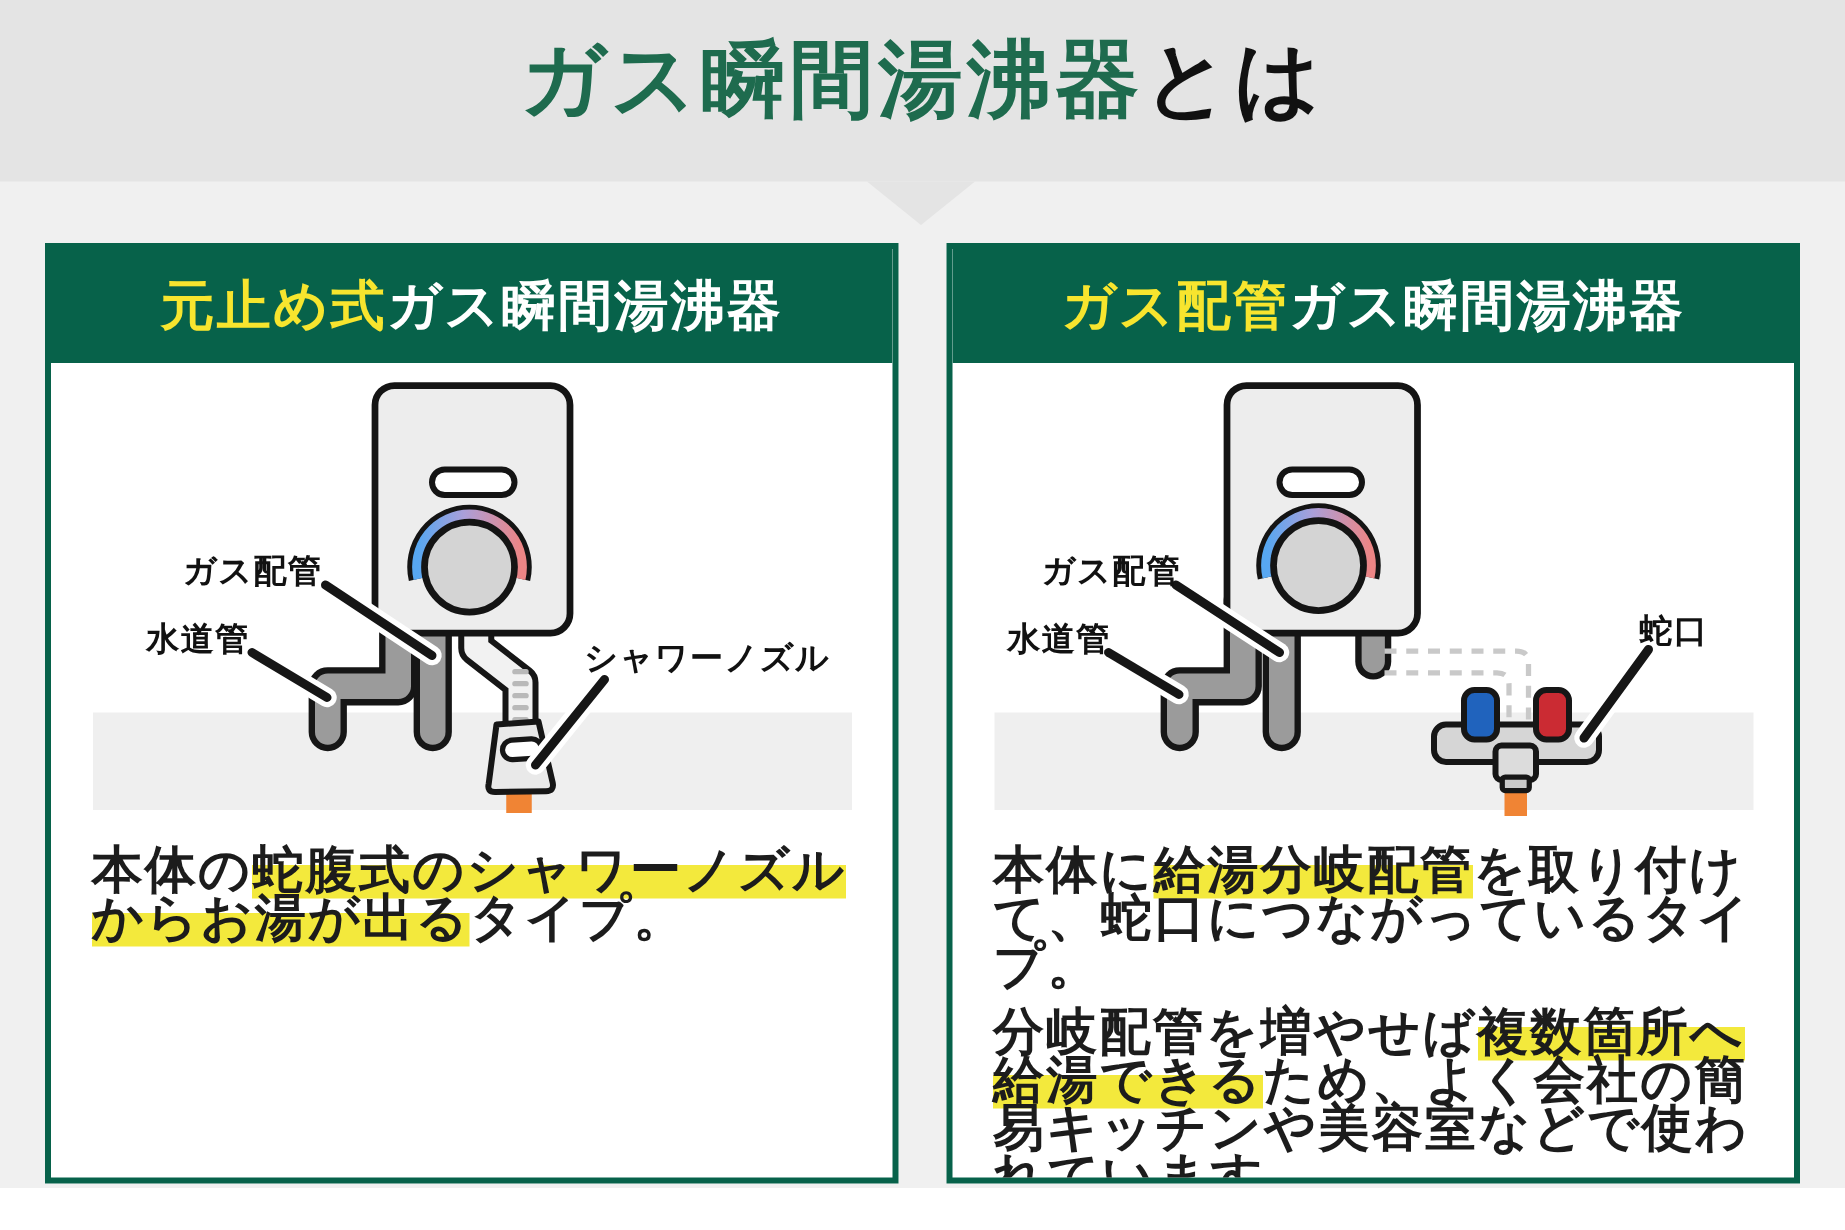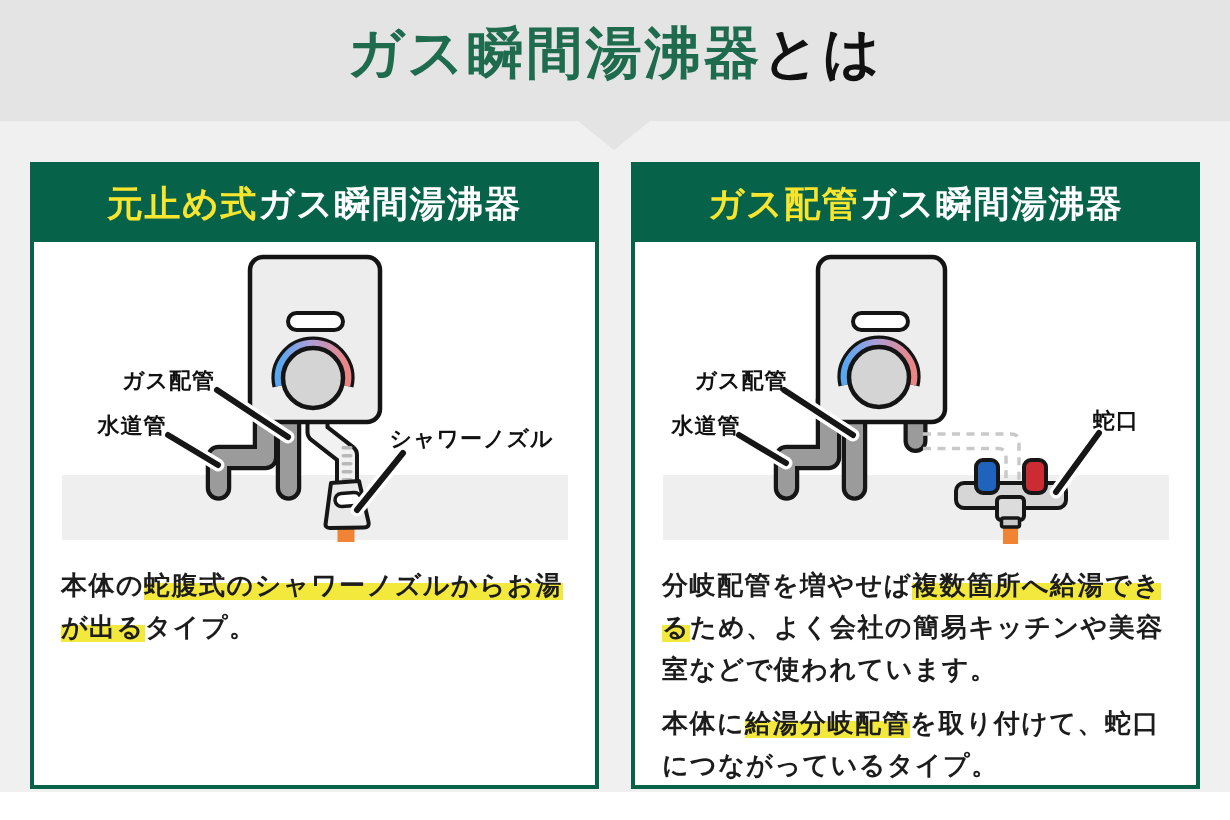--- a/index.html
+++ b/index.html
@@ -24,21 +24,21 @@
         background:#fff;overflow:hidden;}
   .card-header{height:76px;background:#07624a;display:flex;align-items:center;
                justify-content:center;font-size:36px;font-weight:900;letter-spacing:1.5px;
                white-space:nowrap;font-family:Liberation Mono, monospace;}
   .ch-yellow{color:#f7e52e;}
   .ch-white{color:#ffffff;}
   .diagram{display:block;}
   svg text{font-family:"Liberation Sans","DejaVu Sans",sans-serif;font-weight:800;fill:#111;}
 
   
-  .card-text{padding:14px 20px 0 27px;font-size:26px;font-weight:800;line-height:42px;
+  .card-text{padding:14px 20px 0 27px;font-size:34px;font-weight:800;line-height:32px;
              letter-spacing:1.5px;color:#1c1c1c;}
   .card-text p{margin:0;}
   .card-text p + p{margin-top:12px;}
   .hl{background:linear-gradient(to bottom,transparent 42%,#f3e93c 42%);}
 </style>
 </head>
 <body>
 
 <div class="page">
 
@@ -165,19 +165,19 @@
           <line x1="464" y1="191" x2="421" y2="250" stroke="#ffffff" stroke-width="13"></line>
           <line x1="464" y1="191" x2="421" y2="250" stroke="#161616" stroke-width="6"></line>
         </g>
 
         <text x="106" y="146" font-size="22" letter-spacing="1" text-anchor="middle">ガス配管</text>
         <text x="71" y="191" font-size="22" letter-spacing="1" text-anchor="middle">水道管</text>
         <text x="481" y="186" font-size="22" letter-spacing="1" text-anchor="middle">蛇口</text>
       </svg>
 
       <div class="card-text">
+        <p><span>本体に</span><span class="hl">給湯分岐配管</span><span>を取り付けて、蛇口につながっているタイプ。</span></p>
         <p><span>分岐配管を増やせば</span><span class="hl">複数箇所へ給湯できる</span><span>ため、よく会社の簡易キッチンや美容室などで使われています。</span></p>
-        <p><span>本体に</span><span class="hl">給湯分岐配管</span><span>を取り付けて、蛇口につながっているタイプ。</span></p>
       </div>
     </section>
 
   </div>
 </div>
 
 </body></html>

